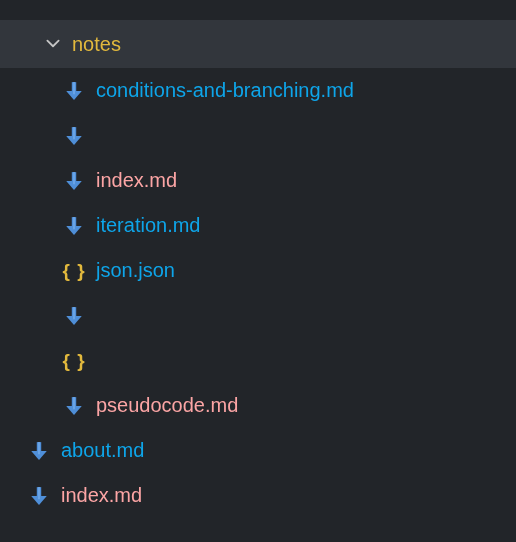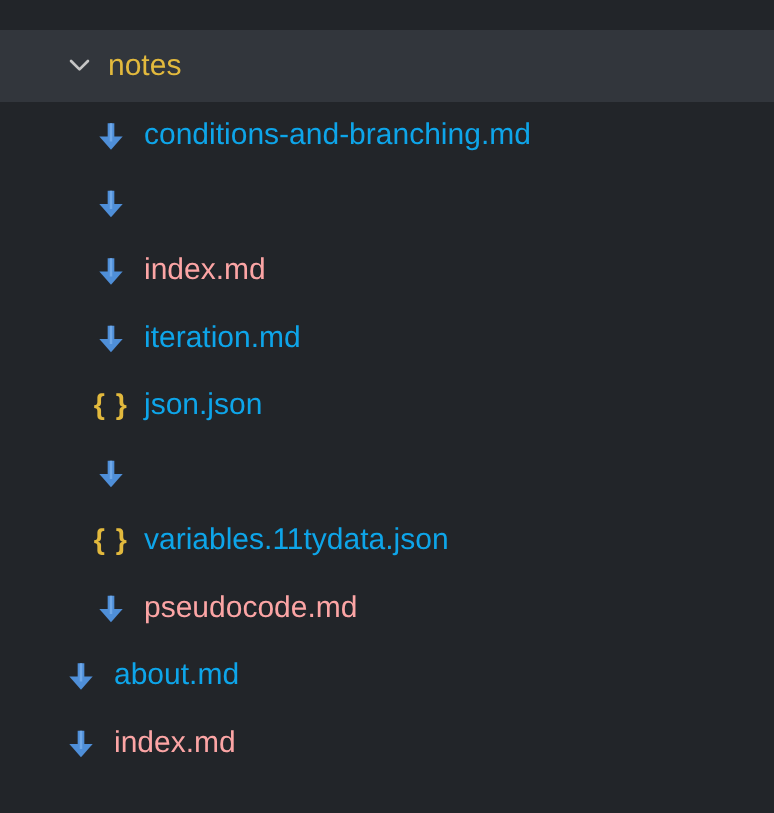--- a/index.html
+++ b/index.html
@@ -41,21 +41,21 @@
     .file-row {
       display: flex;
       align-items: center;
       height: 45px;
       cursor: pointer;
     }
     .file-row.depth-1 {
       padding-left: 62px;
     }
     .file-row.depth-0 {
-      padding-left: 42px;
+      padding-left: 27px;
     }
     .file-icon {
       width: 24px;
       display: flex;
       align-items: center;
       justify-content: center;
       margin-right: 10px;
     }
     .file-label {
       color: #0ea5e9;
@@ -140,21 +140,20 @@
             <path d="M8 1 L8 13" stroke="#4f8fd8" stroke-width="4" fill="none"></path>
             <path d="M1 9 L8 17 L15 9 Z" fill="#4f8fd8"></path>
             <path d="M8 1 L8 12" stroke="#6fa8e8" stroke-width="1.5" fill="none"></path>
           </svg>
         </span>
       </div>
       <div class="file-row depth-1">
         <span class="file-icon">
           <span class="json-braces">{ }</span>
         </span>
-        <span class="file-label">variables.11tydata.json</span>
       </div>
       <div class="file-row depth-1">
         <span class="file-icon">
           <svg class="md-arrow" viewBox="0 0 16 18">
             <path d="M8 1 L8 13" stroke="#4f8fd8" stroke-width="4" fill="none"></path>
             <path d="M1 9 L8 17 L15 9 Z" fill="#4f8fd8"></path>
             <path d="M8 1 L8 12" stroke="#6fa8e8" stroke-width="1.5" fill="none"></path>
           </svg>
         </span>
         <span class="file-label modified">pseudocode.md</span>

